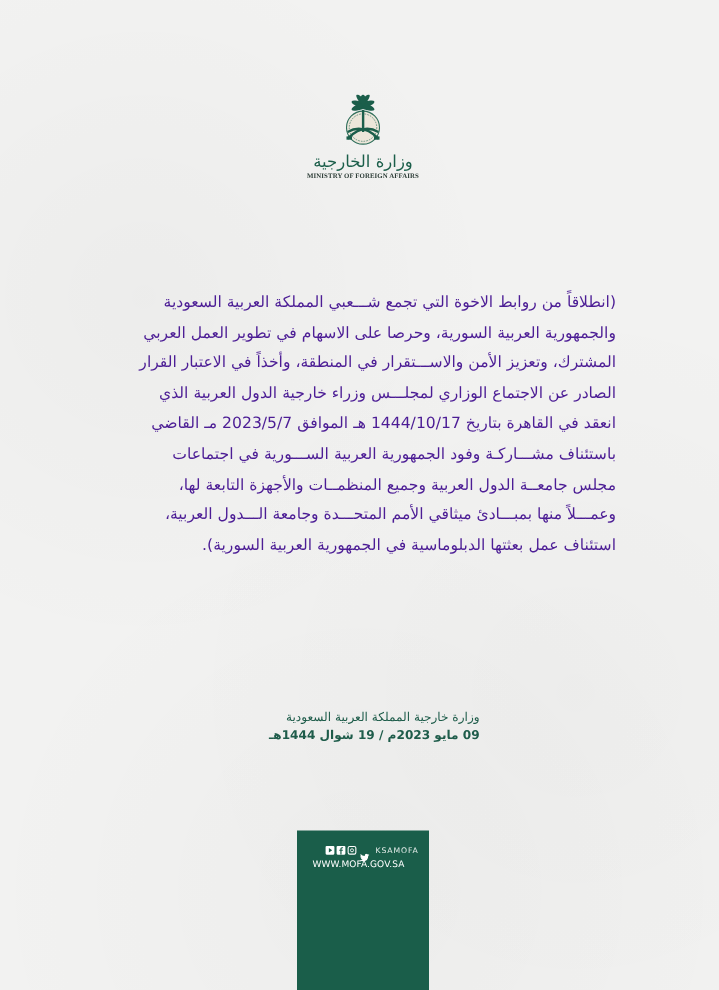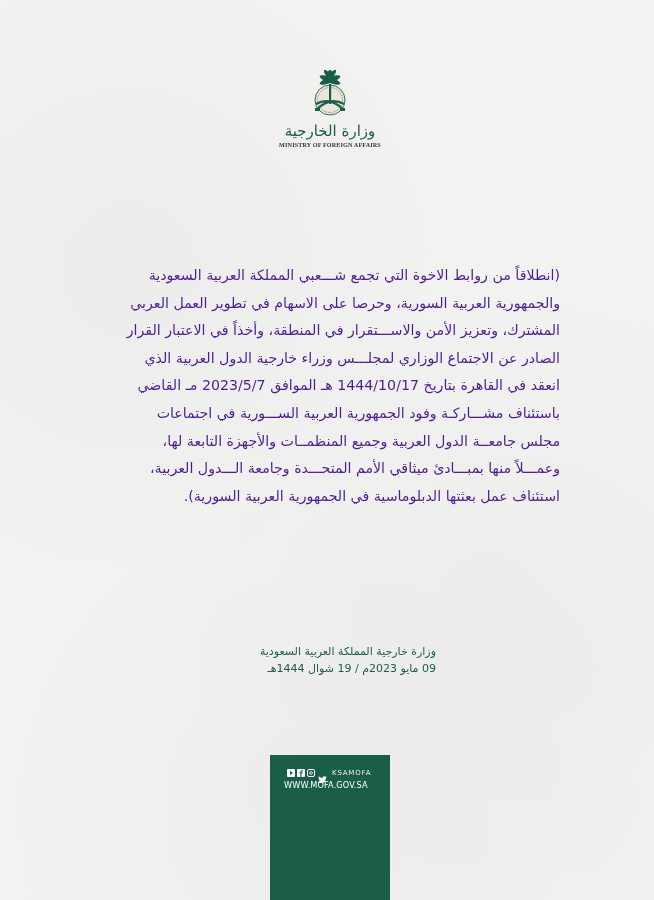--- a/index.html
+++ b/index.html
@@ -7,21 +7,21 @@
     width: 654px; height: 900px; overflow: hidden;
     background: #f2f2f1;
     background-image:
       radial-gradient(circle at 20% 30%, rgba(0,0,0,0.025) 0, transparent 40%),
       radial-gradient(circle at 80% 70%, rgba(0,0,0,0.02) 0, transparent 45%),
       radial-gradient(circle at 50% 90%, rgba(0,0,0,0.02) 0, transparent 40%);
     position: relative;
     font-family: "DejaVu Sans", sans-serif;
   }
   .logo {
-    position: absolute; left: 270px; top: 70px; width: 120px; height: 100px;
+    position: absolute; left: 270px; top: 86px; width: 120px; height: 100px;
     text-align: center;
   }
   .emblem { display: block; margin: 0 auto; }
   .logo-ar {
     font-family: "DejaVu Serif", serif; font-size: 15px; color: #1b5e4a;
     line-height: 18px; margin-top: 0px; direction: rtl;
   }
   .logo-en {
     font-family: "Liberation Serif", serif; font-size: 6.2px; font-weight: bold;
     color: #2b3b35; letter-spacing: 0.1px; margin-top: 1px; white-space: nowrap;
@@ -31,27 +31,27 @@
     direction: rtl; text-align: justify; text-align-last: right;
     font-family: "DejaVu Sans", sans-serif; font-size: 14.2px;
     line-height: 27.6px; color: #4c1d95;
   }
   .body-line { display: block; white-space: nowrap; overflow: hidden; }
   .signature {
     position: absolute; left: 240px; top: 643px; width: 196px;
     direction: rtl; text-align: right; color: #1e5c4a;
     font-family: "DejaVu Sans", sans-serif; font-size: 11px; line-height: 17px;
   }
-  .sig-date { font-weight: normal; }
+  .sig-date { font-weight: bold; }
   .footer-box {
     position: absolute; left: 270px; top: 755px; width: 120px; height: 145px;
     background: #1a5e4a;
   }
   .social-row {
-    display: flex; align-items: center; gap: 2px; margin: 13px 0 0 17px; height: 10px;
+    display: flex; align-items: center; gap: 2px; margin: 13px 0 0 17px; height: 10px; justify-content: center;
   }
   .social-icon { display: inline-block; width: 8px; height: 8px; background: #fff; border-radius: 1px; position: relative; }
   .handle { color: #e7efec; font-family: "DejaVu Sans", sans-serif; font-size: 7px; letter-spacing: 0.8px; margin-left: 3px; }
   .website { color: #ffffff; font-family: "DejaVu Sans", sans-serif; font-weight: normal; font-size: 8.2px; margin: 2px 0 0 14px; letter-spacing: 0.1px; }
 </style>
 </head>
 <body>
 
 <div class="logo">
   <svg class="emblem" width="52" height="52" viewBox="0 0 52 52">

